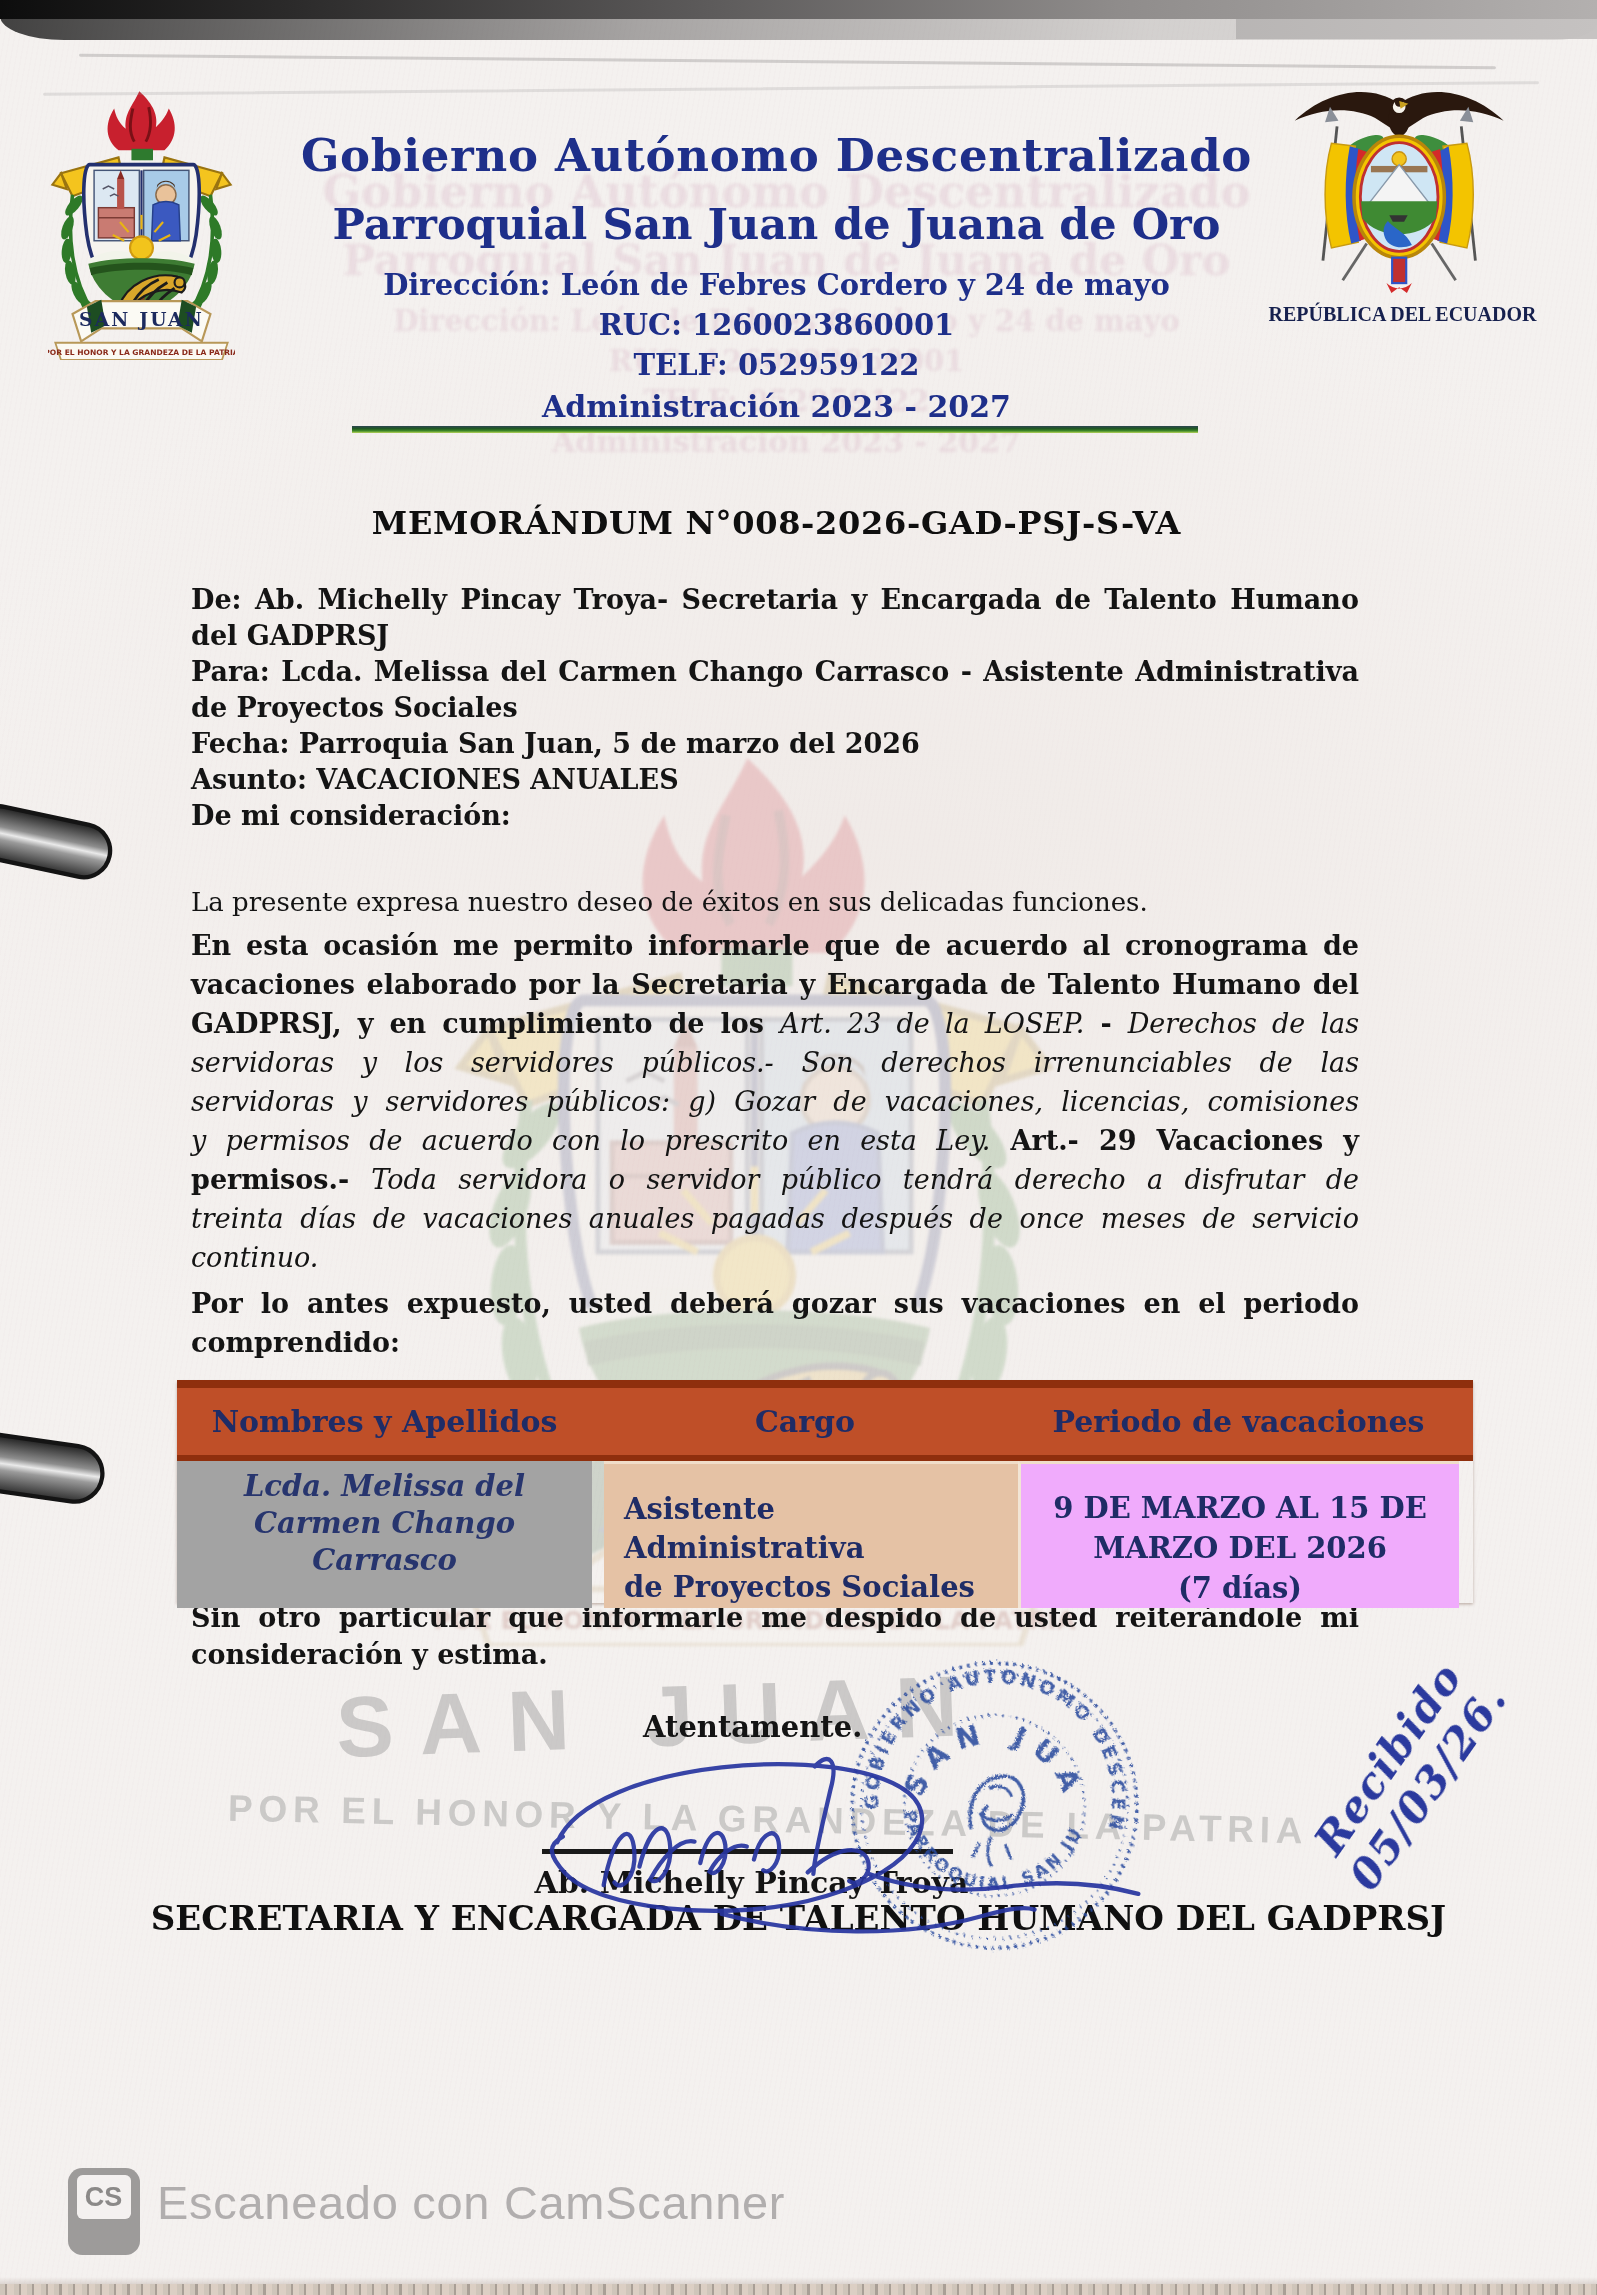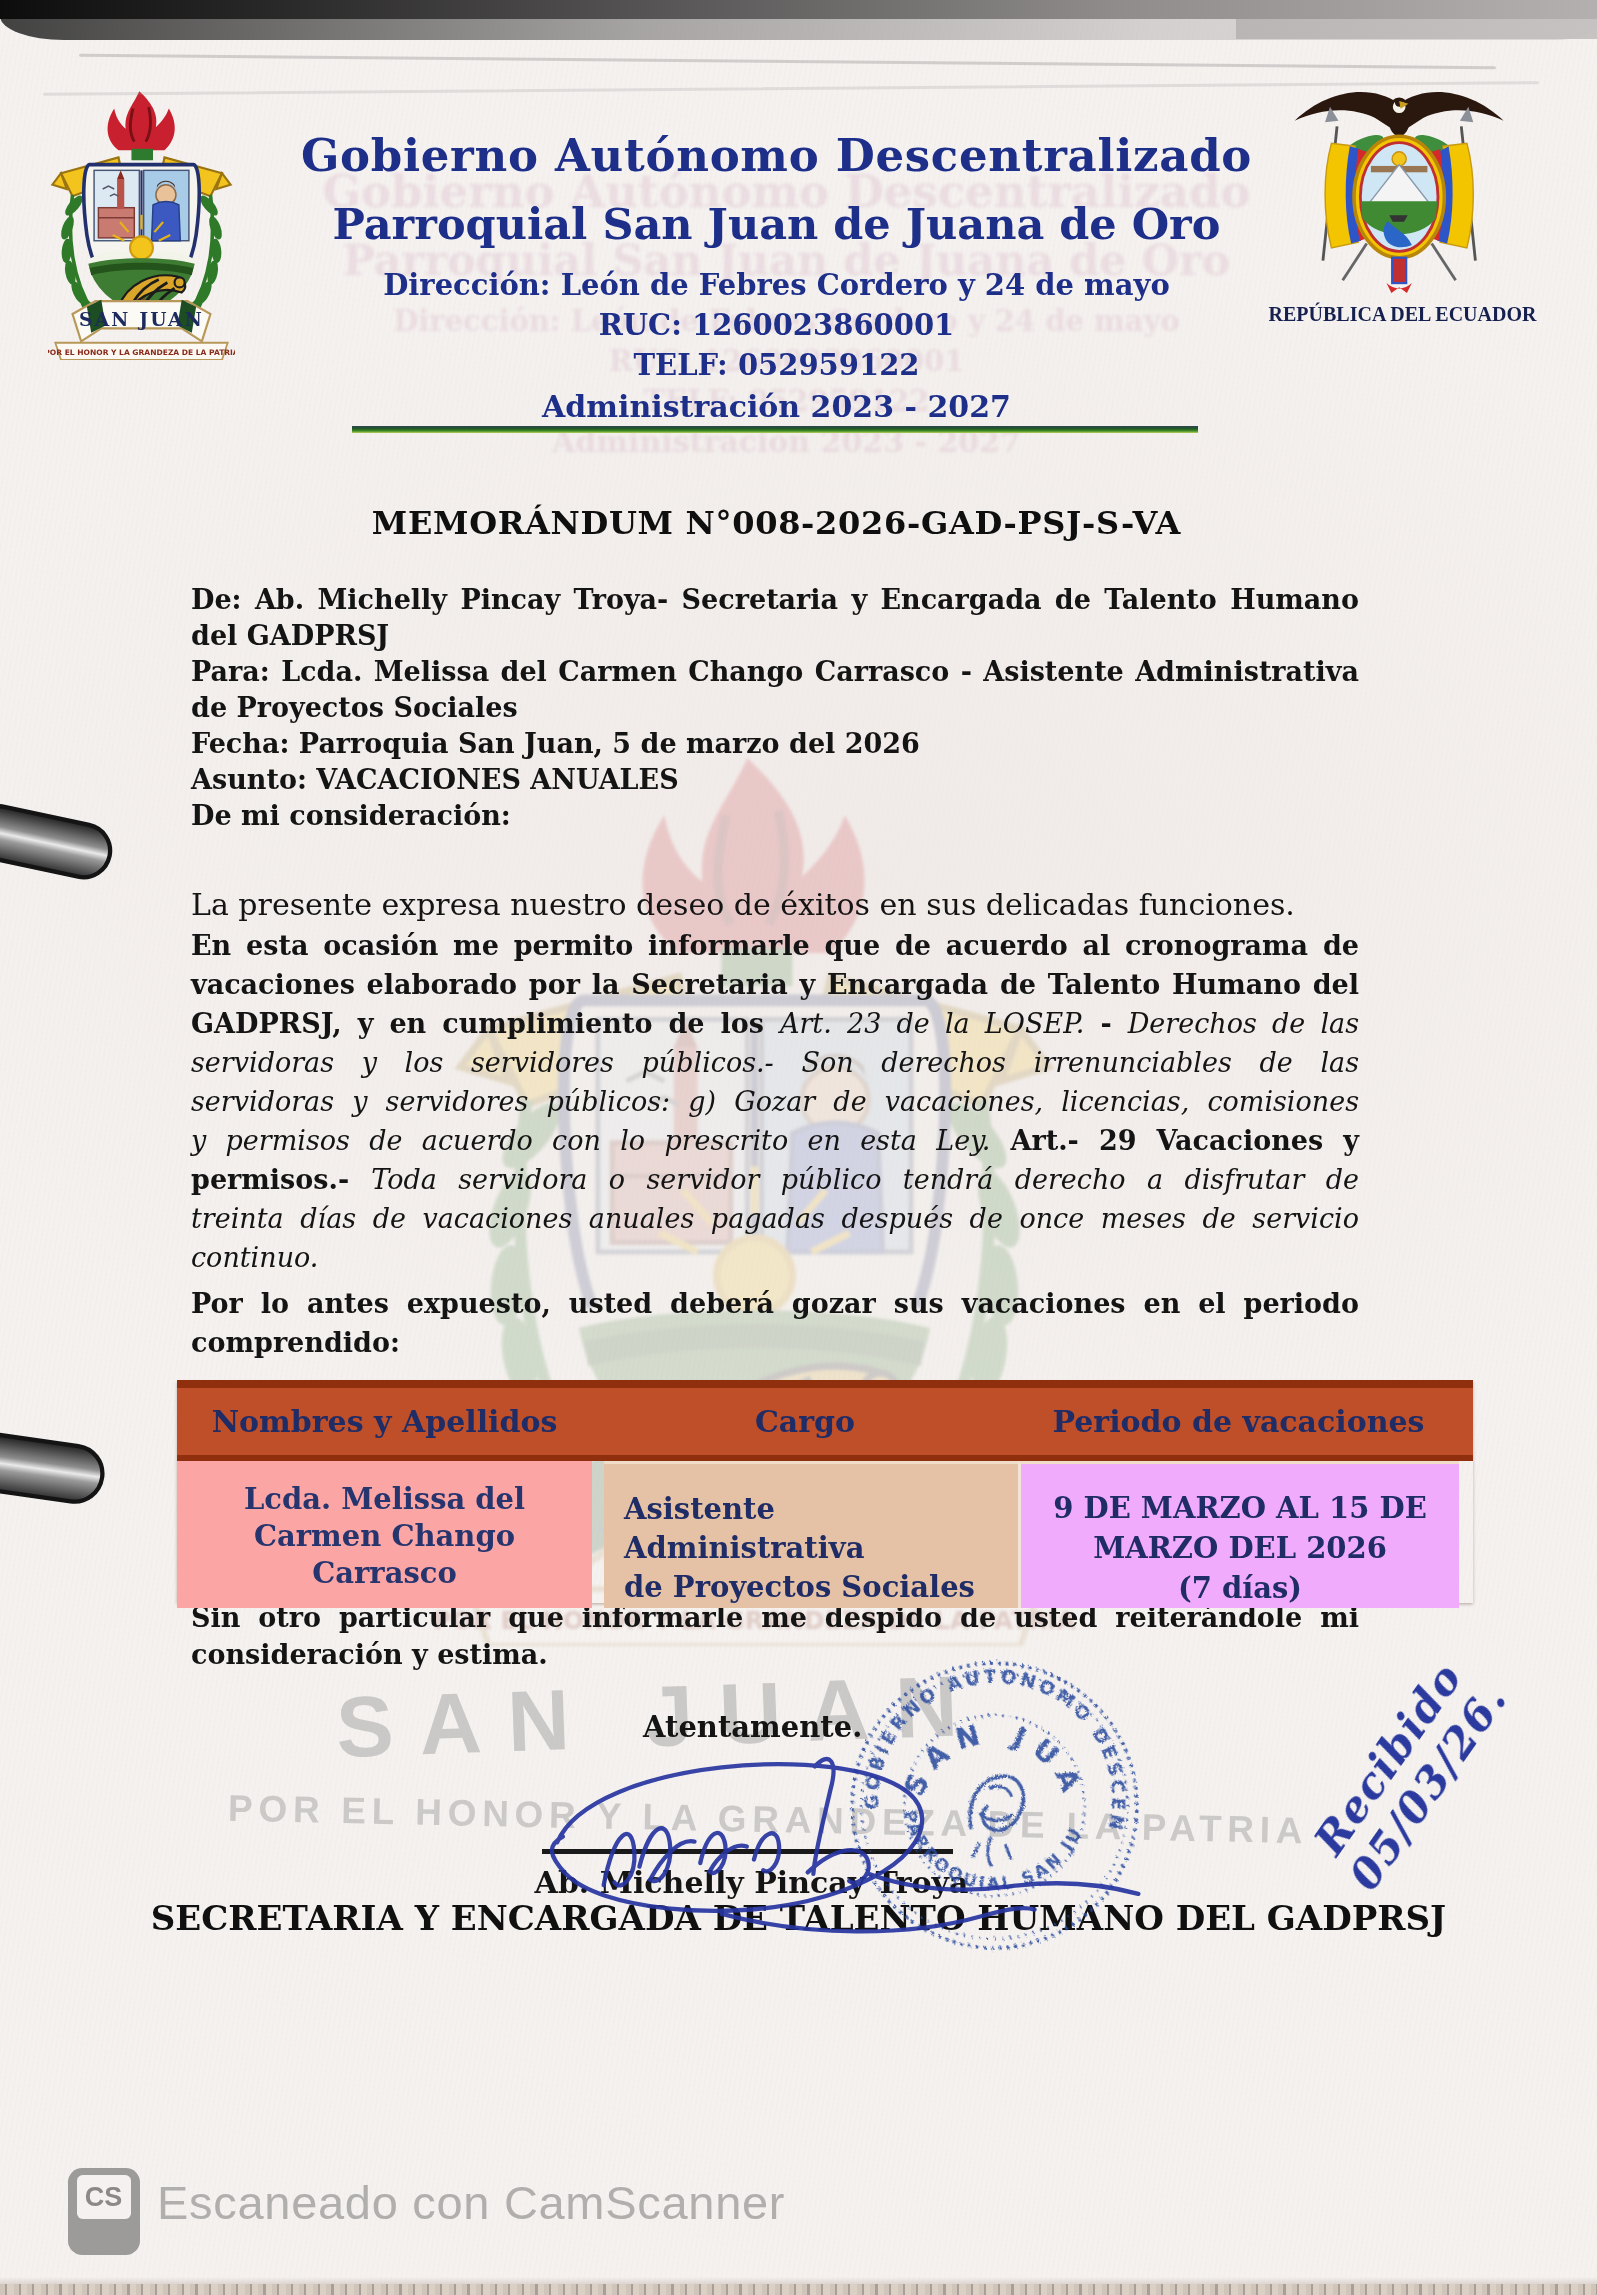--- a/index.html
+++ b/index.html
@@ -38,39 +38,39 @@
   .ghost{position:absolute;left:282px;top:165px;width:1009px;text-align:center;color:#b2608a;
      opacity:.13;filter:blur(1.4px);font-weight:bold;z-index:2;}
   .ghost div{position:absolute;width:100%;}
   .g1{top:0;font-size:45px;} .g2{top:70px;font-size:43px;} .g3{top:139px;font-size:29px;}
   .g4{top:179px;font-size:29px;} .g5{top:219px;font-size:29px;} .g6{top:259px;font-size:30px;}
   
   .mtitle{position:absolute;left:272px;top:504px;width:1009px;text-align:center;
      font-size:32px;font-weight:bold;color:#0f0f0f;letter-spacing:0.7px;z-index:3;}
   .block{position:absolute;left:191px;width:1168px;color:#141414;z-index:3;}
   .meta{top:582px;font-size:27px;line-height:36px;}
-  .p1{top:887px;font-size:30px;}
+  .p1{top:887px;font-size:26px;}
   .p2{top:926px;font-size:27px;line-height:39px;}
   .p3{top:1284px;font-size:27px;line-height:39px;}
   .pclose{top:1599px;font-size:27px;line-height:37px;}
   .tline{text-align:left;}
   .just{text-align:justify;text-align-last:justify;}
   .run-b{font-weight:700;}
   .run-i{font-style:italic;font-weight:500;}
   .run-bi{font-style:italic;font-weight:400;}
   
   .vtable{position:absolute;left:177px;top:1380px;width:1296px;z-index:4;
      border-top:8.6px solid #8f2f0d;box-shadow:0 2.1px 2.9px rgba(90,50,30,.35);}
   .vt-head,.vt-body{display:grid;grid-template-columns:415px 426px 441px;}
   .vt-head{background:#bf4f28;border-bottom:6.4px solid #8f2f0d;height:67px;}
   .vt-hcell{display:flex;align-items:center;justify-content:center;
      color:#1f2c66;font-size:30px;font-weight:bold;}
   .vt-body{height:142px;}
   .vt-cell{color:#27356e;font-weight:700;}
-  .c1{background:#fca5a5;padding-top:20px;font-size:29px;line-height:37px;}
+  .c1{background:#a3a3a3;padding-top:7px;font-size:29px;line-height:37px;font-style:italic;}
   .c1 .tline{text-align:center;}
   .c2{background:#e5c2a5;border-top:3.6px solid #f0ddc9;padding:26px 17px 0 20px;font-size:29px;line-height:39px;color:#1f2c66;margin-left:12px;}
   .c3{background:#f0abfc;border-top:3.6px solid #f0ddc9;border-left:3.6px solid #f2e5d5;
       padding-top:24px;font-size:29px;line-height:40px;font-weight:800;color:#1f2c66;}
   .c3 .tline{text-align:center;}
   
   .atent{position:absolute;left:643px;top:1710px;font-size:29px;font-weight:bold;color:#141414;z-index:4;}
   .sig{position:absolute;left:507px;top:1722px;width:680px;height:222px;z-index:6;}
   .sigline{position:absolute;left:542px;top:1849px;width:411px;height:5px;background:#1a1a1a;z-index:5;}
   .stamp{position:absolute;left:843px;top:1654px;width:303px;height:303px;z-index:5;

